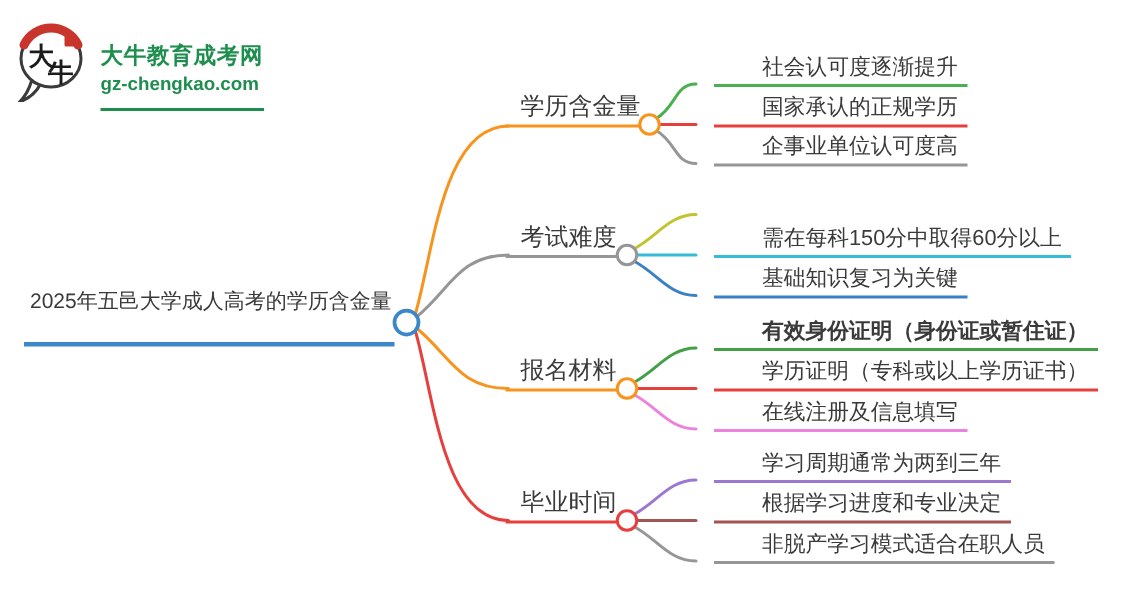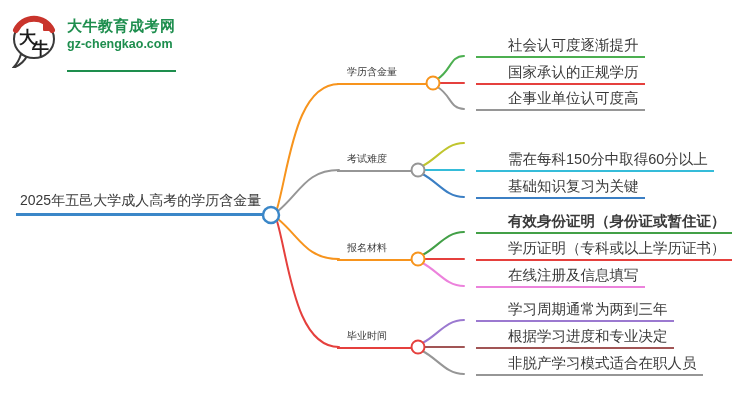--- a/index.html
+++ b/index.html
@@ -7,34 +7,34 @@
     position:relative;width:750px;height:410px;background:#ffffff;overflow:hidden;
     font-family:"Liberation Sans","DejaVu Sans",sans-serif;color:#3a3a3a;
   }
   .wires{position:absolute;left:0;top:0;width:750px;height:410px;}
   .wires path{fill:none;stroke-width:2;stroke-linecap:round;}
   .wires circle{fill:#ffffff;}
 
   
   .logo{position:absolute;left:10px;top:12px;display:flex;align-items:flex-start;}
   .logo-icon{width:50px;height:56px;flex:0 0 auto;}
-  .logo-text{margin-left:7px;padding-top:4px;}
+  .logo-text{margin-left:7px;padding-top:4px;margin-top:12px;}
   .logo-title{font-size:15px;font-weight:bold;letter-spacing:0.5px;line-height:20px;white-space:nowrap;}
   .logo-url{font-size:12.5px;font-weight:bold;line-height:16px;white-space:nowrap;
-            border-bottom:2px solid;padding-bottom:18px;}
+            border-bottom:2px solid;padding-bottom:8px;}
 
   
   .root{
     position:absolute;left:16px;top:190px;width:243px;
     font-size:14px;line-height:20px;white-space:nowrap;
-    padding:0 0 3px 4px;border-bottom:3px solid;
+    padding:0 0 18px 4px;border-bottom:3px solid;
   }
   .branch{
     position:absolute;left:337px;
-    font-size:10px;line-height:19px;white-space:nowrap;
+    font-size:16px;line-height:19px;white-space:nowrap;
     padding:0 4px 2px 10px;border-bottom:2px solid;
   }
   .leaf{
     position:absolute;left:476px;
     font-size:14.5px;line-height:19px;white-space:nowrap;
     padding:0 6px 1px 32px;border-bottom:2px solid;
   }
 </style>
 </head>
 <body>

